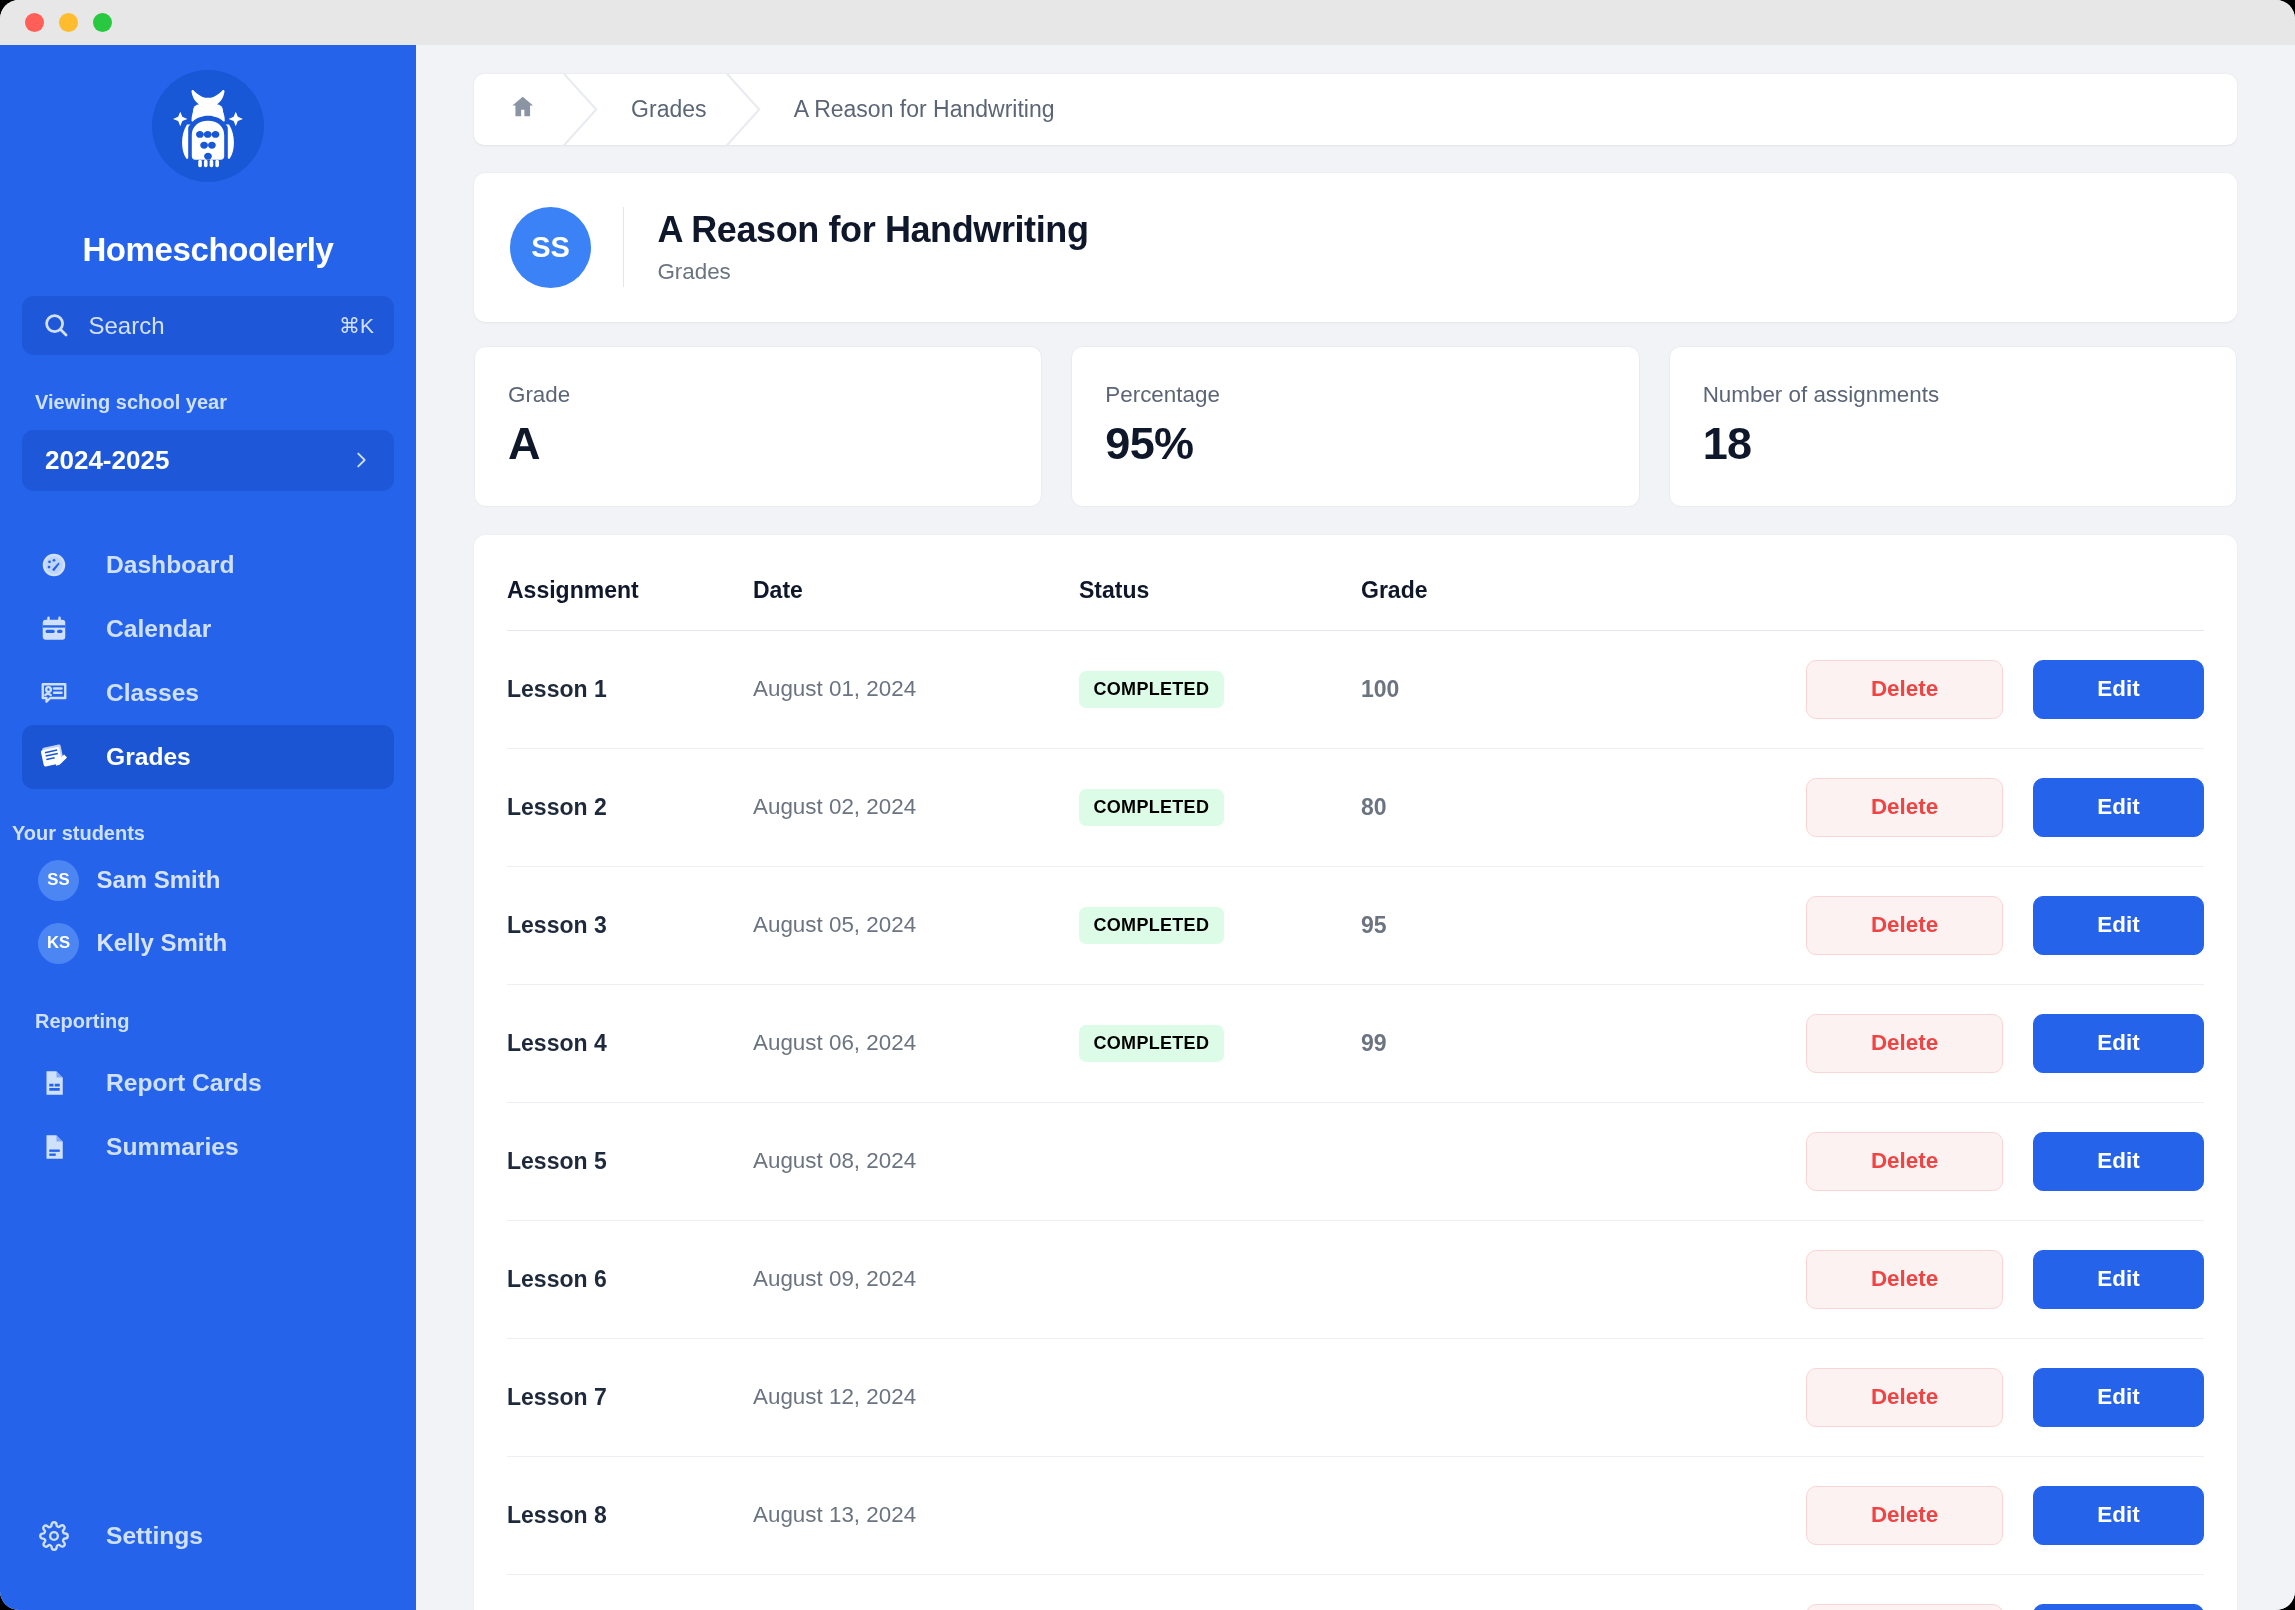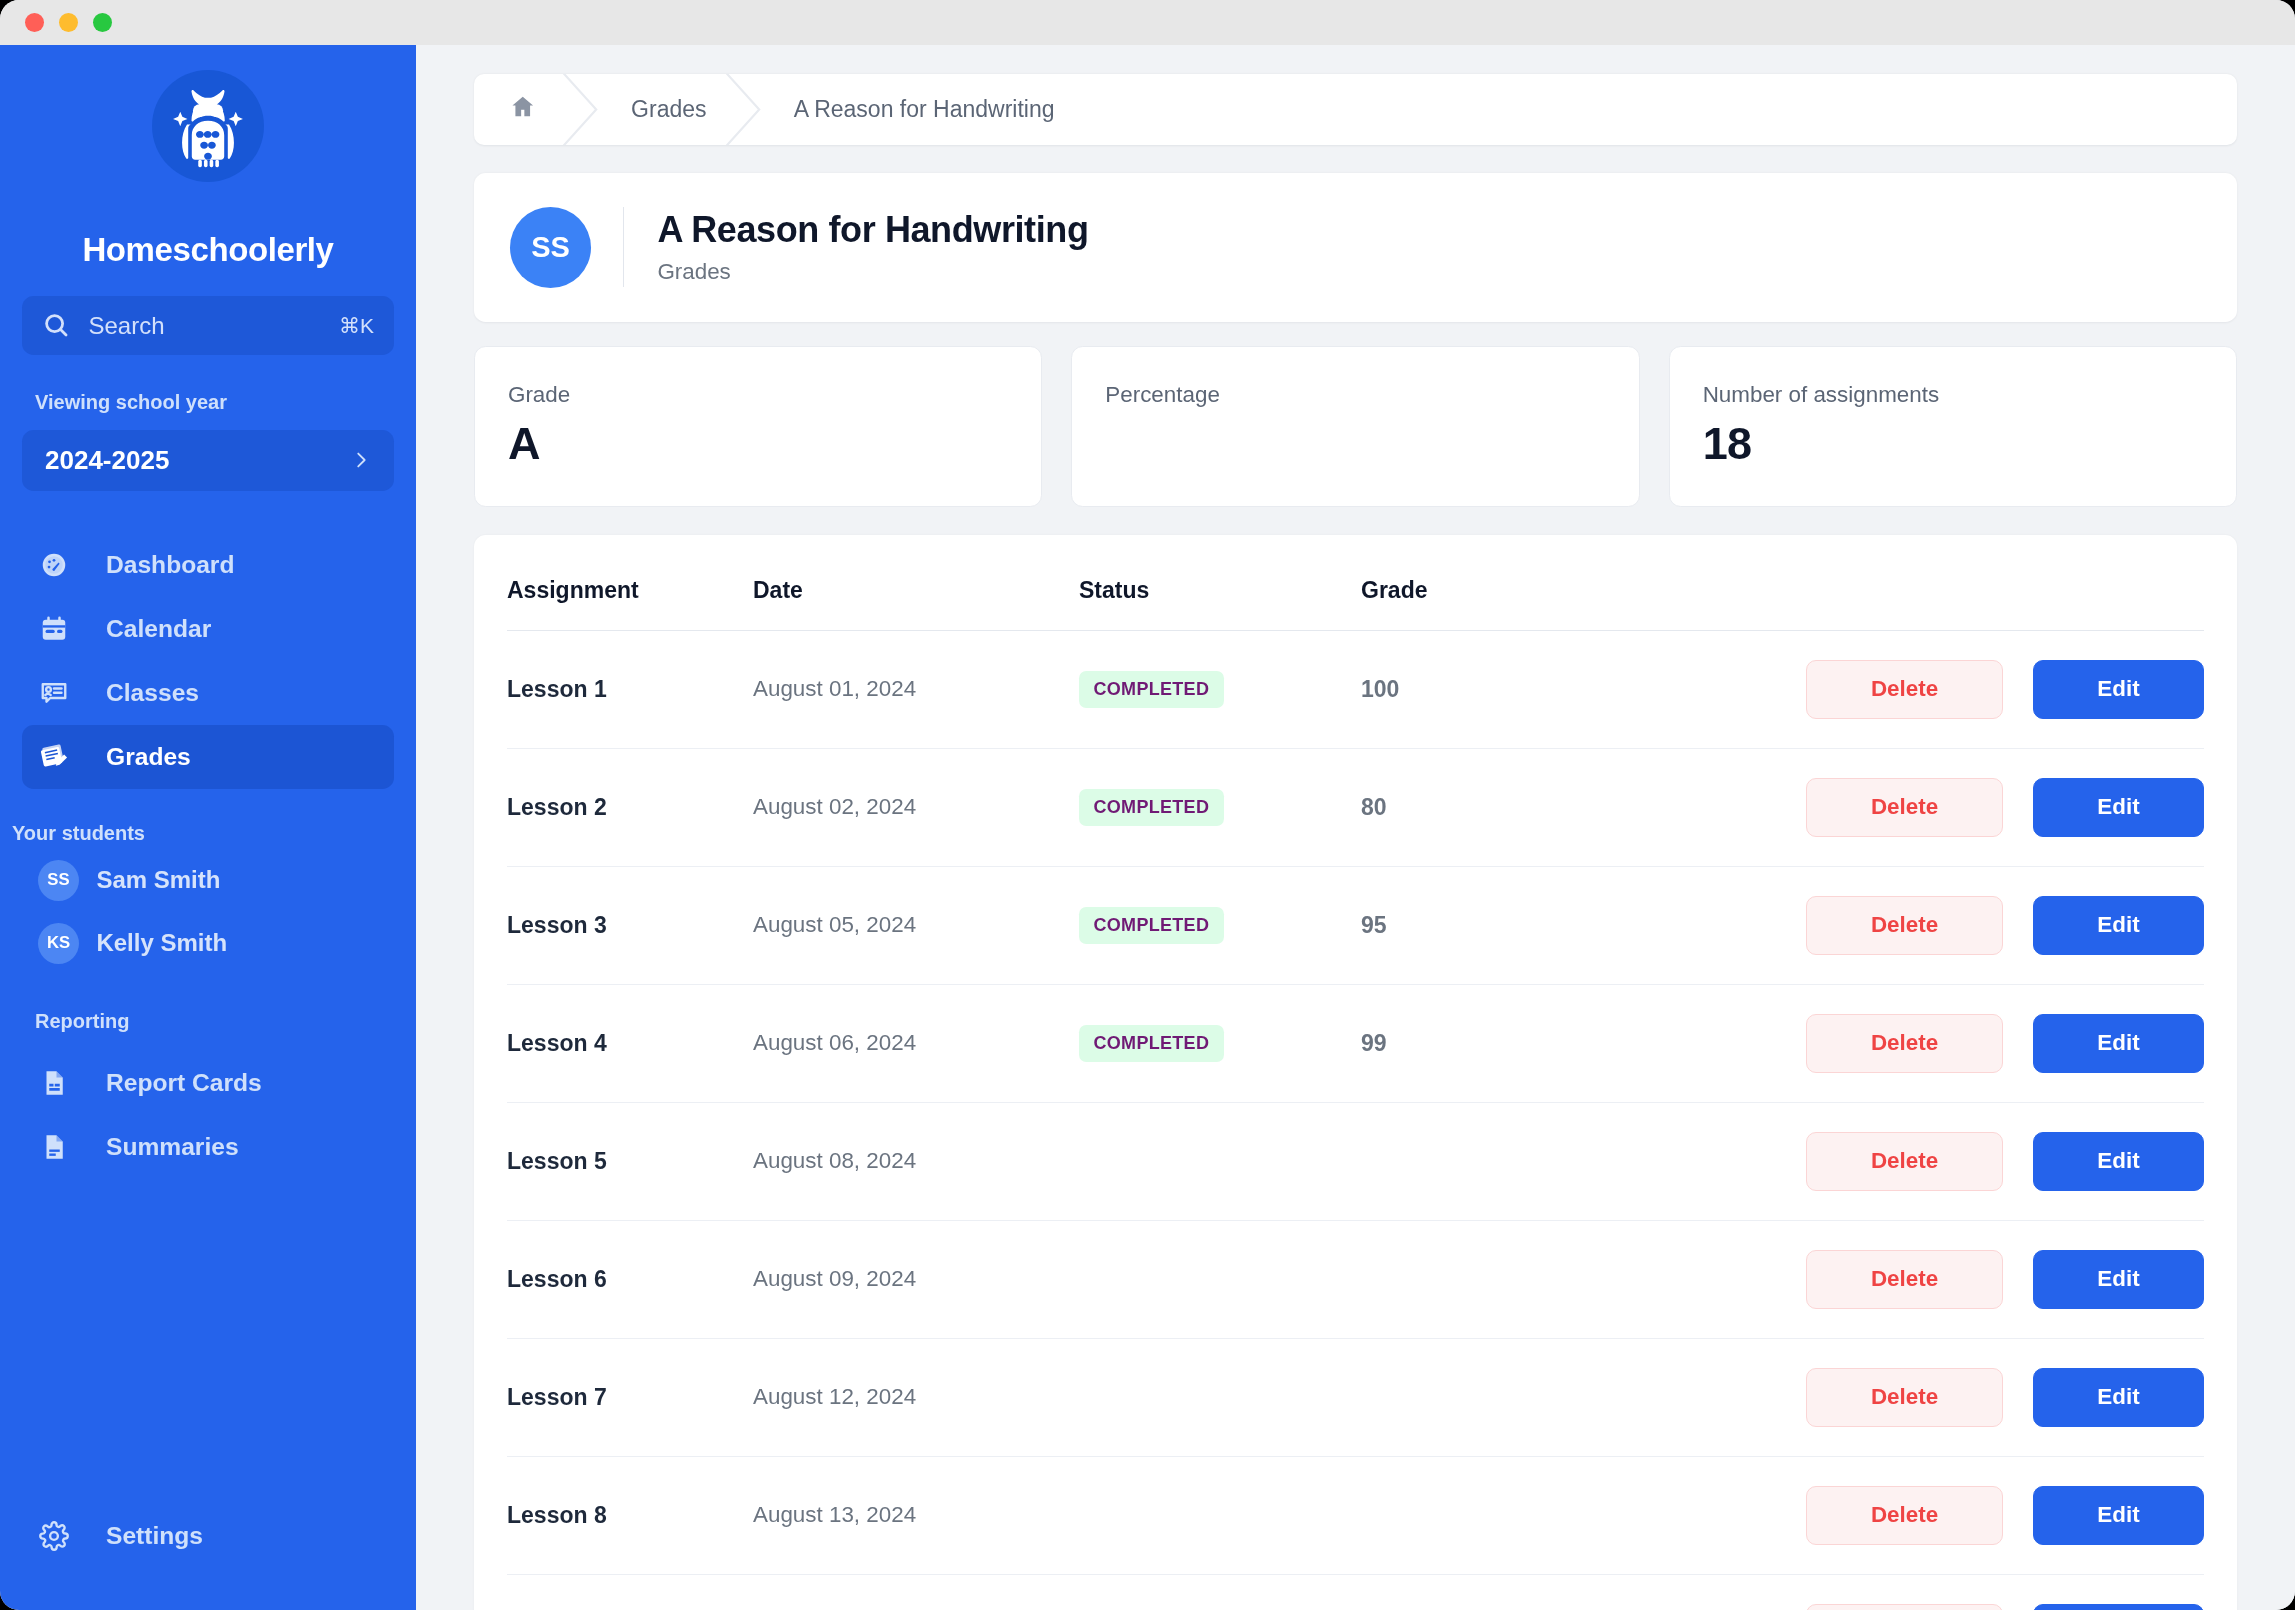--- a/index.html
+++ b/index.html
@@ -281,21 +281,21 @@
     vertical-align: middle;
   }
   tbody tr:last-child td { border-bottom: none; }
   .cell-assign { color: #1e293b; font-size: 23px; font-weight: bold; }
   .cell-date   { color: #6b7480; font-size: 22.4px; }
   .cell-grade  { color: #6b7480; font-size: 23px; font-weight: bold; }
 
   .badge {
     display: inline-block;
     background: #dcfce7;
-    color: #701a75;
+    color: #000000;
     font-size: 18px;
     font-weight: bold;
     letter-spacing: 0.3px;
     padding: 8px 14.5px;
     border-radius: 7.2px;
   }
 
   .actions { display: flex; justify-content: flex-end; gap: 30px; }
   .btn {
     border-radius: 10px;
@@ -523,20 +523,21 @@
         </div>
       </div>
 
       <div class="stats">
         <div class="stat-card">
           <div class="stat-label">Grade</div>
           <div class="stat-value">A</div>
         </div>
         <div class="stat-card">
           <div class="stat-label">Percentage</div>
+          <div class="stat-value">95%</div>
         </div>
         <div class="stat-card">
           <div class="stat-label">Number of assignments</div>
           <div class="stat-value">18</div>
         </div>
       </div>
 
       <div class="table-card">
         <table>
           <thead>

